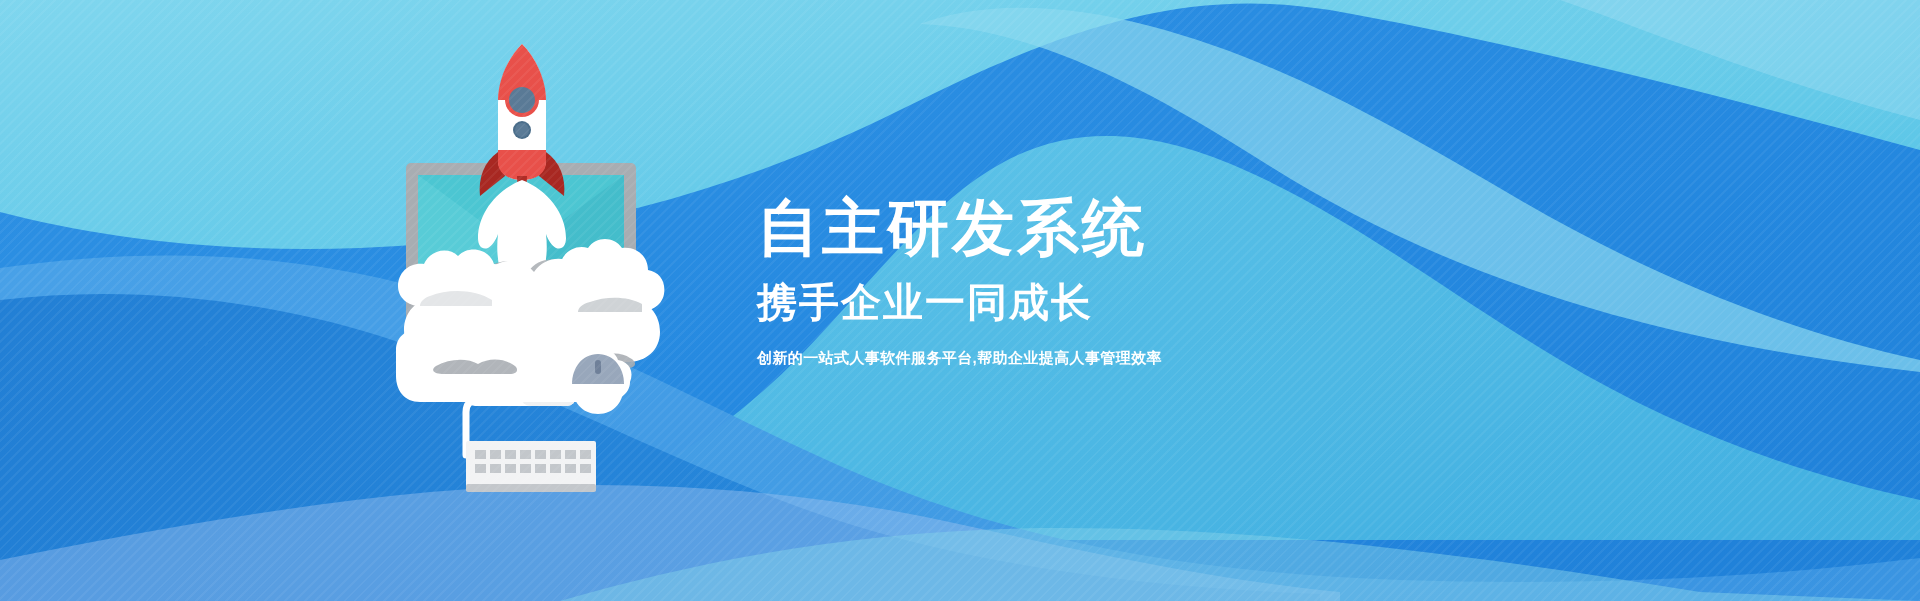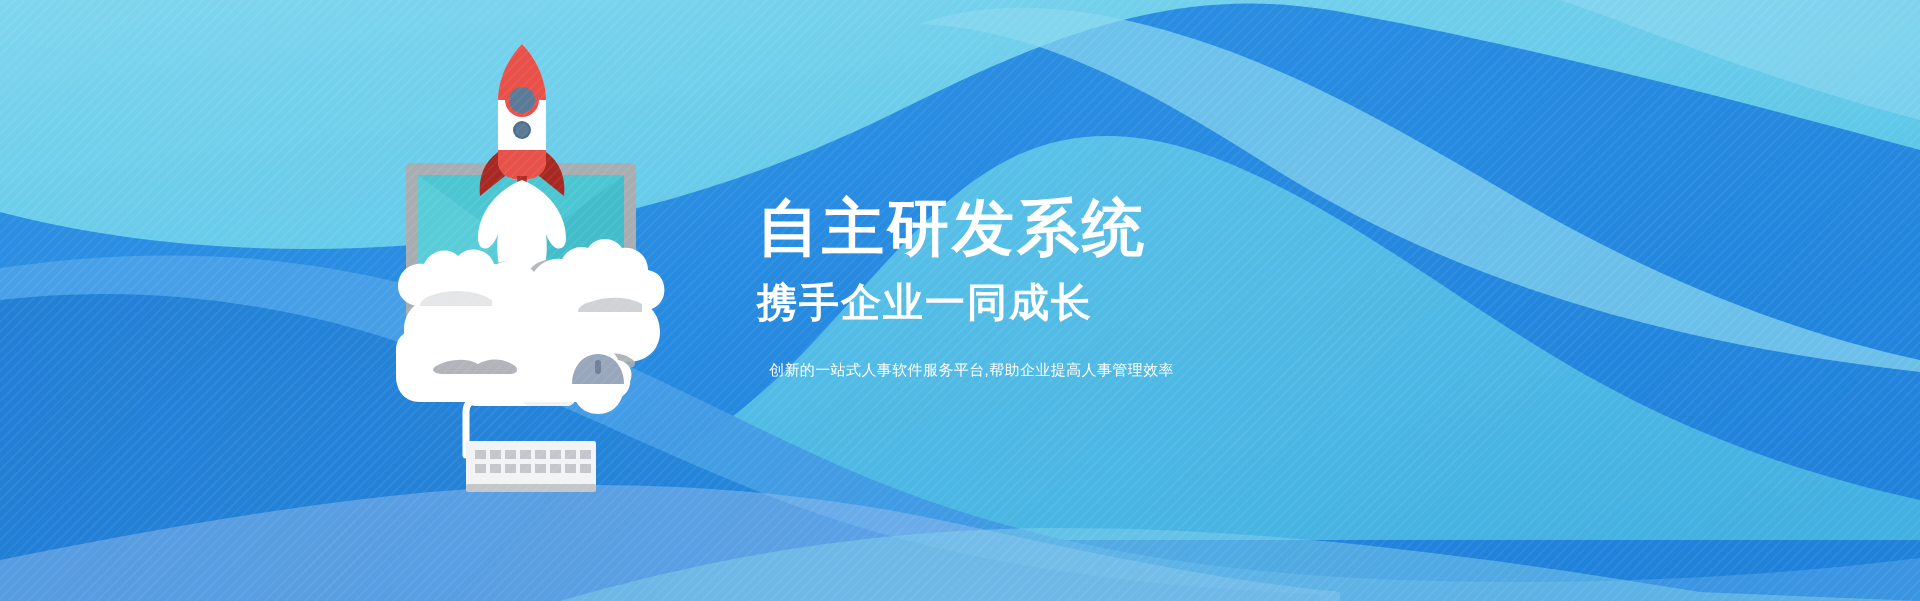--- a/index.html
+++ b/index.html
@@ -50,25 +50,25 @@
     margin: 0;
     padding-top: 22px;
     font-size: 40px;
     line-height: 1.05;
     font-weight: bold;
     color: #ffffff;
     letter-spacing: 2px;
     white-space: nowrap;
   }
   .headline-desc {
-    margin: 12px;
+    margin: 0;
     padding-top: 25px;
     font-size: 15px;
     line-height: 1.3;
-    font-weight: normal;
+    font-weight: bold;
     color: #ffffff;
     letter-spacing: 0.4px;
     white-space: nowrap;
   }
 </style>
 </head>
 <body>
 
 <div id="banner">
 

